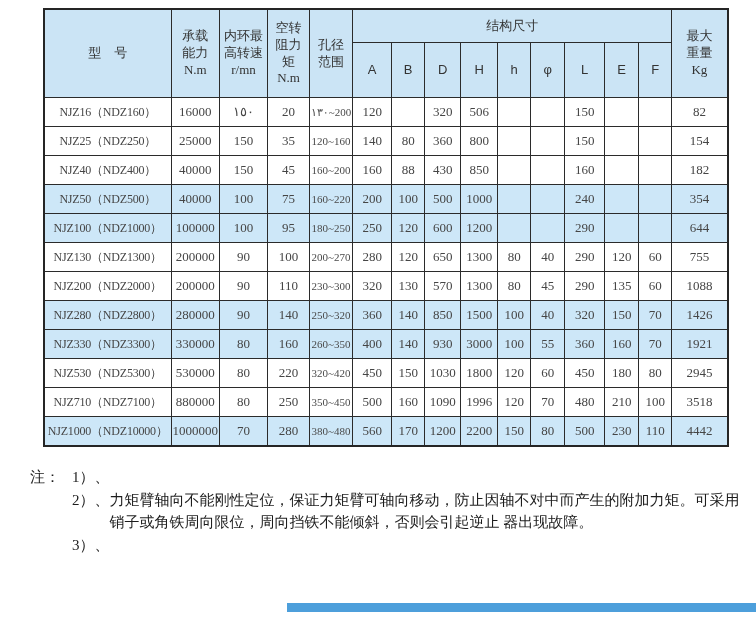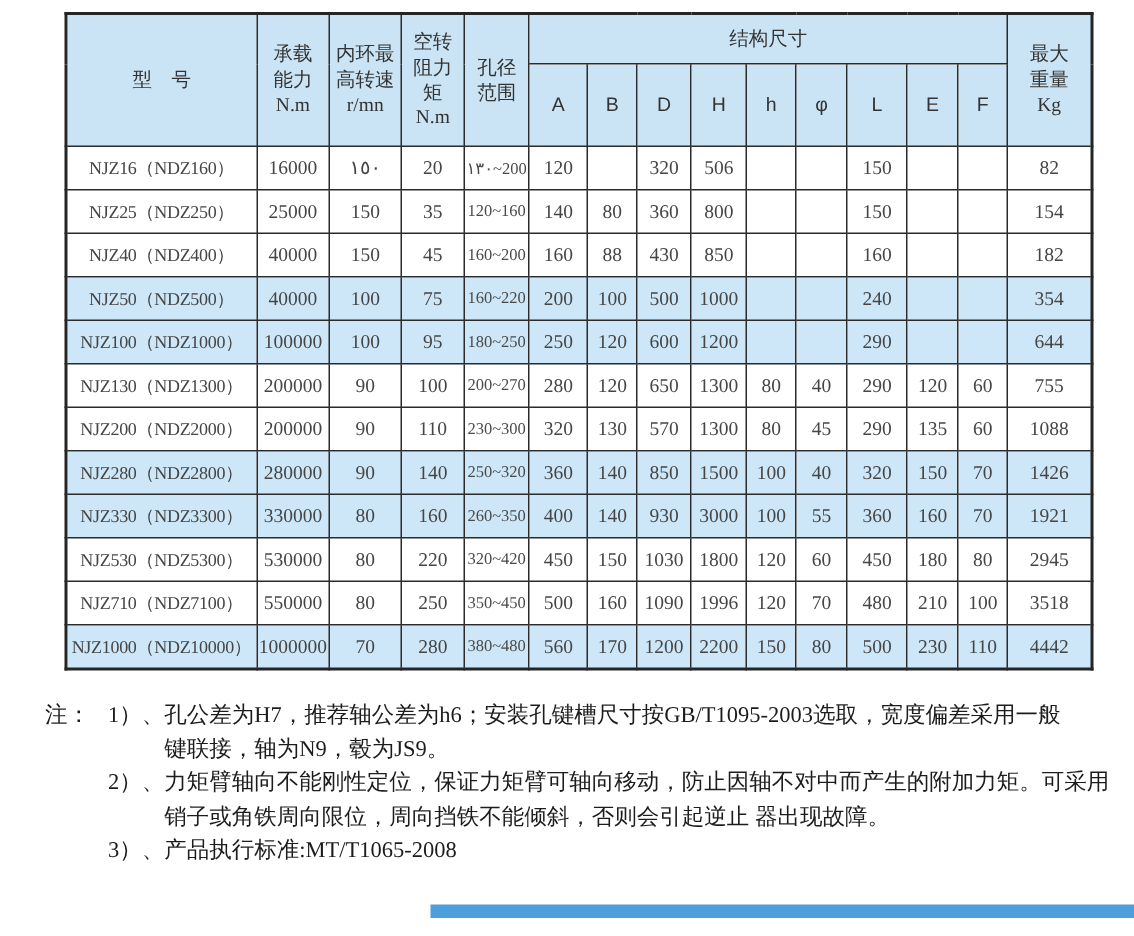--- a/index.html
+++ b/index.html
@@ -261,21 +261,21 @@
         <td>1800</td>
         <td>120</td>
         <td>60</td>
         <td>450</td>
         <td>180</td>
         <td>80</td>
         <td>2945</td>
       </tr>
       <tr>
         <td class="model-cell">NJZ710（NDZ7100）</td>
-        <td>550000</td>
+        <td>880000</td>
         <td>80</td>
         <td>250</td>
         <td class="bore-cell">350~450</td>
         <td>500</td>
         <td>160</td>
         <td>1090</td>
         <td>1996</td>
         <td>120</td>
         <td>70</td>
         <td>480</td>
@@ -301,28 +301,25 @@
         <td>4442</td>
       </tr>
     </tbody>
 </table>
 
 <div class="notes">
   <span class="notes-label">注：</span>
   <div class="notes-items">
     <div class="note-item">
       <span class="note-num">1）、</span>
-      <span class="note-text">孔公差为H7，推荐轴公差为h6；安装孔键槽尺寸按GB/T1095-2003选取，宽度偏差采用一般
-键联接，轴为N9，毂为JS9。</span>
     </div>
     <div class="note-item">
       <span class="note-num">2）、</span>
       <span class="note-text">力矩臂轴向不能刚性定位，保证力矩臂可轴向移动，防止因轴不对中而产生的附加力矩。可采用
 销子或角铁周向限位，周向挡铁不能倾斜，否则会引起逆止 器出现故障。</span>
     </div>
     <div class="note-item">
       <span class="note-num">3）、</span>
-      <span class="note-text">产品执行标准:MT/T1065-2008</span>
     </div>
   </div>
 </div>
 
 <div class="footer-bar" style="background: rgb(77, 159, 219);"></div>
 
 </body></html>

